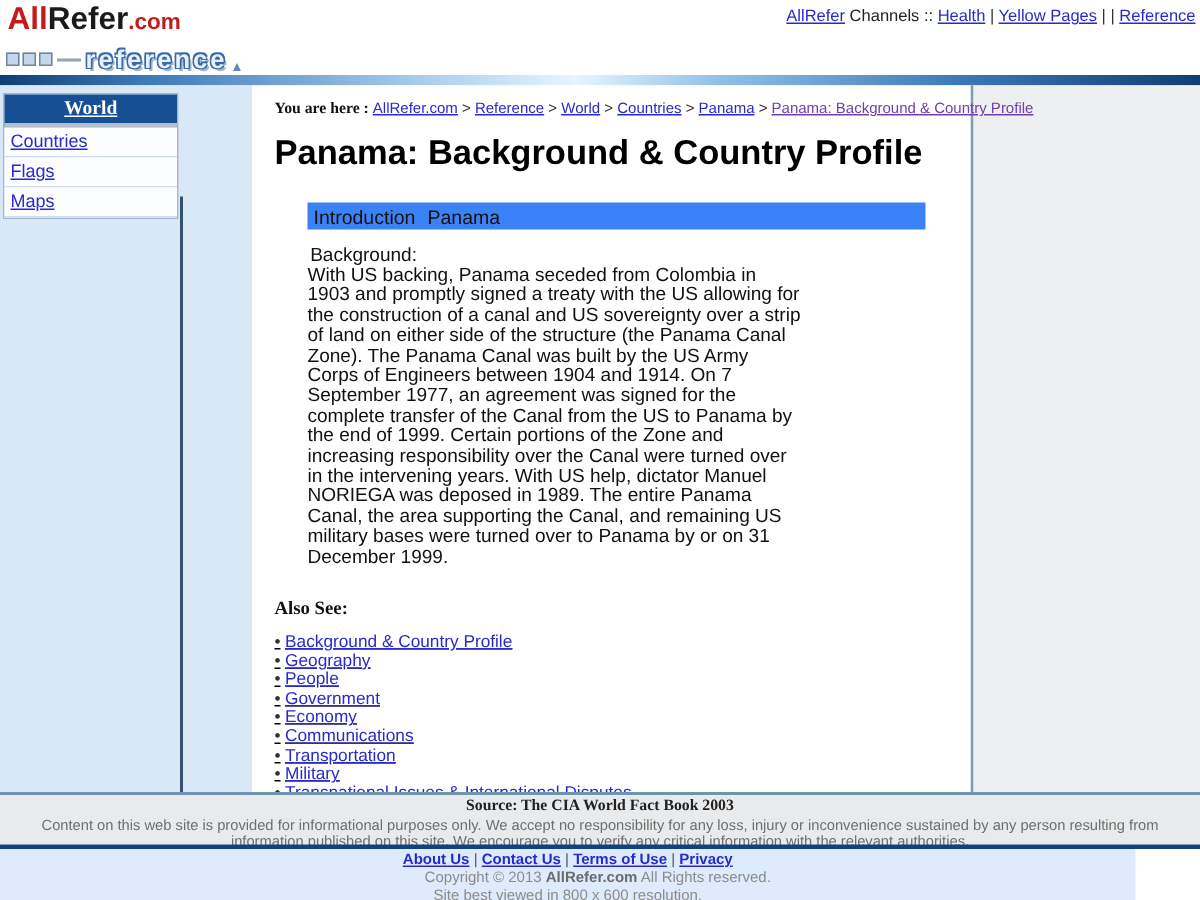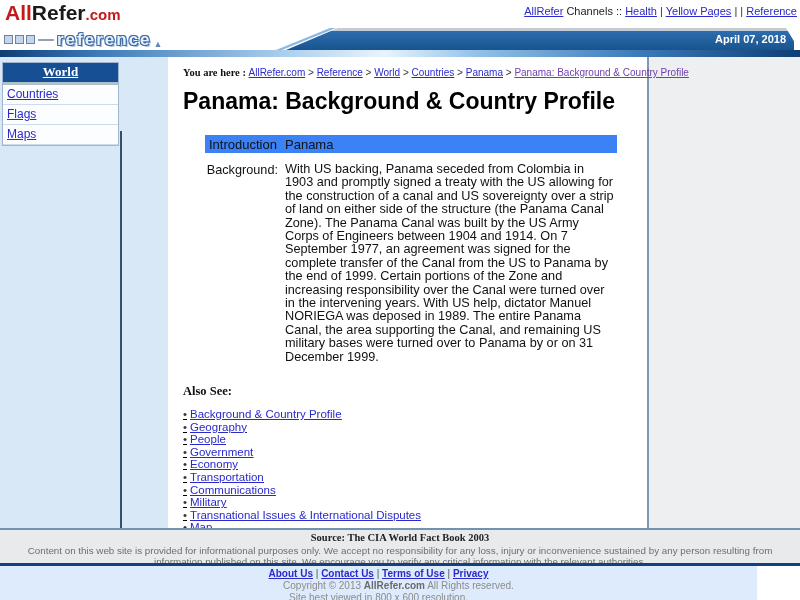--- a/index.html
+++ b/index.html
@@ -52,21 +52,21 @@
   .main { position:absolute; left:168px; top:0; width:479px; height:471px; background:#fff; }
   .breadcrumb { margin:10px 0 0 15px; font-size:10px; color:#333; white-space:nowrap; }
   .breadcrumb .prefix { font-family:"Liberation Serif", serif; font-weight:bold; font-size:10.5px; color:#111; }
   .breadcrumb .crumb-sep { color:#333; }
   .crumb-current { color:#7040b0; text-decoration:underline; cursor:pointer; }
   .page-title { margin:10px 0 0 15px; font-size:23px; font-weight:bold; color:#000; }
 
   .info-table { margin:20px 0 0 37px; width:412px; font-size:13px; color:#111; }
   .it-header { display:flex; background:#3b82f6; padding:2px 4px; height:18px; }
   .it-header .c1 { width:76px; }
-  .it-body { display:flex; margin-top:10px; }
+  .it-body { display:flex; margin-top:10px;flex-direction:column; }
   .it-body .c1 { width:80px; text-align:right; padding-right:7px; flex-shrink:0; font-size:12.7px; }
   .it-body .c2 { width:330px; font-size:12.7px; line-height:13.4px; }
 
   .also-see-title { margin:20px 0 0 15px; font-family:"Liberation Serif", serif; font-weight:bold; font-size:12.5px; color:#111; }
   .also-see-list { margin:9px 0 0 15px; font-size:11.5px; line-height:12.6px;text-decoration:underline; }
   .also-item { white-space:nowrap; }
   .bullet { color:#333; margin-right:3px; }
 
   
   .hr-steel { position:absolute; left:0; top:528px; width:800px; height:2px; background:#6e95ad; }
@@ -97,25 +97,20 @@
 
   <div class="ref-logo">
     <span class="sq"></span>
     <span class="sq"></span>
     <span class="sq"></span>
     <span class="dash"></span>
     <span class="ref-text">reference</span>
     <span class="ref-tri">▲</span>
   </div>
 
-  <div class="banner">
-    <div class="banner-stripe"></div>
-    <div class="banner-blue"></div>
-    <div class="banner-date">April 07, 2018</div>
-  </div>
 
   <div class="grad-bar"></div>
 
   <div class="content">
     <div class="left-col"></div>
     <div class="left-divider"></div>
     <div class="right-divider"></div>
     <div class="right-panel"></div>
 
     <div class="sidebar-box">
@@ -145,22 +140,22 @@
         </div>
       </div>
 
       <div class="also-see-title">Also See:</div>
       <div class="also-see-list" id="also-see-list">
           <div class="also-item"><span class="bullet">•</span><span class="link">Background &amp; Country Profile</span></div>
           <div class="also-item"><span class="bullet">•</span><span class="link">Geography</span></div>
           <div class="also-item"><span class="bullet">•</span><span class="link">People</span></div>
           <div class="also-item"><span class="bullet">•</span><span class="link">Government</span></div>
           <div class="also-item"><span class="bullet">•</span><span class="link">Economy</span></div>
+          <div class="also-item"><span class="bullet">•</span><span class="link">Communications</span></div>
           <div class="also-item"><span class="bullet">•</span><span class="link">Transportation</span></div>
-          <div class="also-item"><span class="bullet">•</span><span class="link">Communications</span></div>
           <div class="also-item"><span class="bullet">•</span><span class="link">Military</span></div>
           <div class="also-item"><span class="bullet">•</span><span class="link">Transnational Issues &amp; International Disputes</span></div>
           <div class="also-item"><span class="bullet">•</span><span class="link">Map</span></div>
           <div class="also-item"><span class="bullet">•</span><span class="link">Flag</span></div>
         </div>
     </div>
   </div>
 
   <div class="hr-steel"></div>
   <div class="footer-gray">

